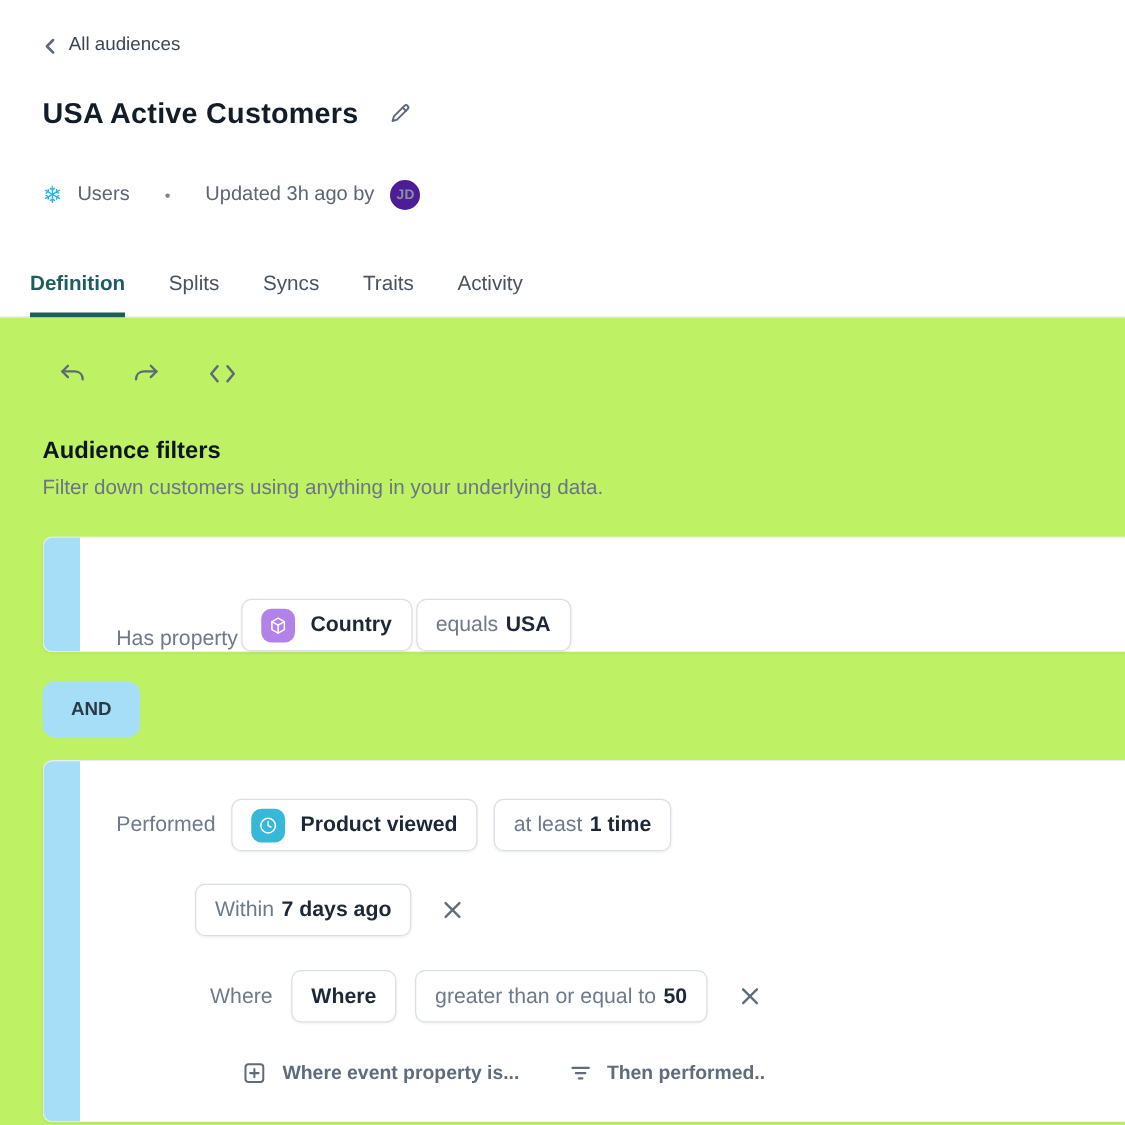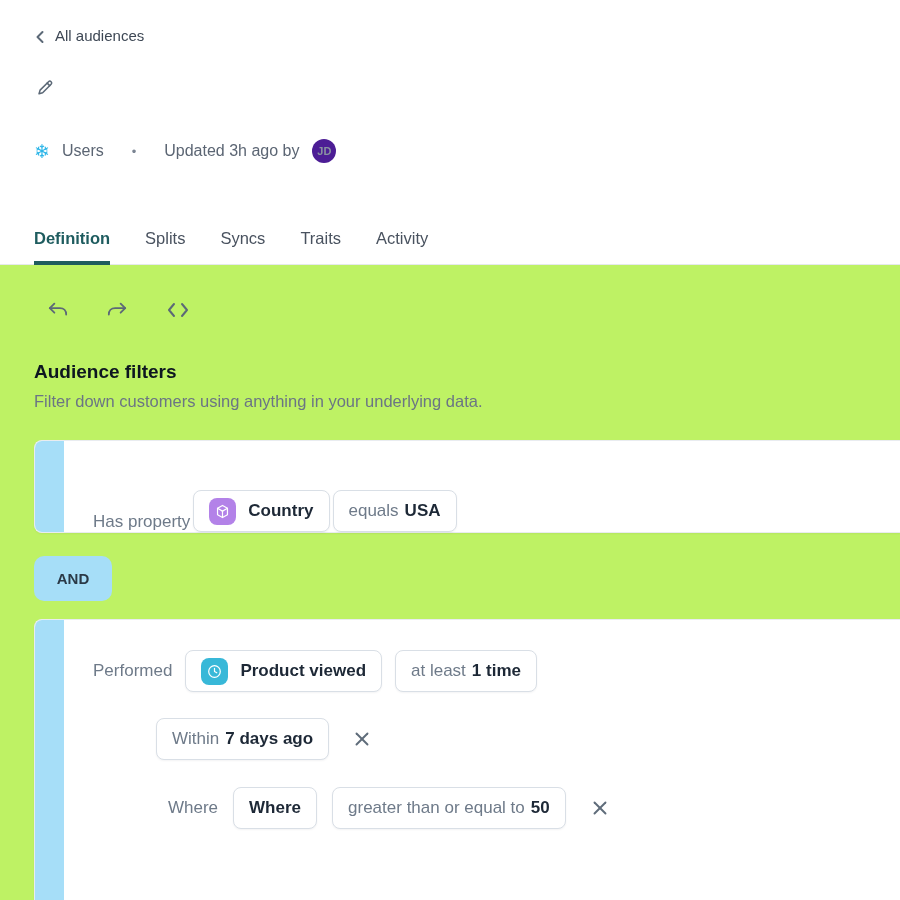--- a/index.html
+++ b/index.html
@@ -28,21 +28,21 @@
   .meta-dot { margin: 0 28px; color: #7a8492; font-size: 13px; }
   .updated-text { margin-right: 13px; }
   .avatar {
     width: 24px; height: 24px; border-radius: 50%;
     background: #4c1d95; color: #8a93a1;
     font-size: 11px; font-weight: 700;
     display: flex; align-items: center; justify-content: center;
     letter-spacing: .3px;
   }
   .tabs {
-    margin: 66px -34px 0 -34px; padding: 0 34px;
+    margin: 50px -34px 0 -34px; padding: 0 24px;
     display: flex; gap: 35px;
     border-bottom: 1px solid #e6e9ec;
   }
   .tab {
     font-size: 16.5px; color: #49525f; cursor: pointer;
     padding-bottom: 13px; border-bottom: 4px solid transparent; margin-bottom: -1px;
   }
   .tab.active { color: #1e5c5f; font-weight: 700; border-bottom-color: #1f5c5e; }
 
   
@@ -111,20 +111,21 @@
   <div class="back-row">
     <span>
       <svg width="12" height="14" viewBox="0 0 12 14" fill="none" stroke="#5c6977" stroke-width="2" stroke-linecap="round" stroke-linejoin="round">
           <path d="M8.5 2 L3.5 7 L8.5 12"></path>
         </svg>
     </span>
     <span>All audiences</span>
   </div>
 
   <div class="title-row">
+    <span class="page-title">USA Active Customers</span>
     <span class="edit-btn">
       <span>
         <svg width="19" height="19" viewBox="0 0 20 20" fill="none" stroke="#5b6876" stroke-width="1.6" stroke-linecap="round" stroke-linejoin="round">
             <path d="M13.2 3.9 a1.9 1.9 0 0 1 2.7 2.7 L7 15.5 L3.2 16.6 L4.3 12.8 Z"></path>
             <path d="M11.8 5.4 l2.6 2.6"></path>
           </svg>
       </span>
     </span>
   </div>
 
@@ -256,17 +257,39 @@
         <span class="x-btn">
           <span>
             <svg width="20" height="20" viewBox="0 0 20 20" fill="none" stroke="#5f6c7a" stroke-width="1.9" stroke-linecap="round">
                 <path d="M4.5 4.5 L15.5 15.5"></path>
                 <path d="M15.5 4.5 L4.5 15.5"></path>
               </svg>
           </span>
         </span>
       </div>
 
+      <div class="row row-4">
+        <span class="action-btn">
+          <span>
+            <svg width="19" height="19" viewBox="0 0 20 20" fill="none" stroke="#5f6c7a" stroke-width="1.7" stroke-linecap="round" stroke-linejoin="round">
+                <rect x="2.5" y="2.5" width="15" height="15" rx="2.5"></rect>
+                <path d="M10 6.5 V13.5"></path>
+                <path d="M6.5 10 H13.5"></path>
+              </svg>
+          </span>
+          <span>Where event property is...</span>
+        </span>
+        <span class="action-btn">
+          <span>
+            <svg width="17" height="15" viewBox="0 0 18 16" fill="none" stroke="#5f6c7a" stroke-width="1.8" stroke-linecap="round">
+                <path d="M2 3.5 H16"></path>
+                <path d="M5 8 H13"></path>
+                <path d="M7.5 12.5 H10.5"></path>
+              </svg>
+          </span>
+          <span>Then performed..</span>
+        </span>
+      </div>
 
     </div>
   </div>
 
 </div>
 
 </body></html>

